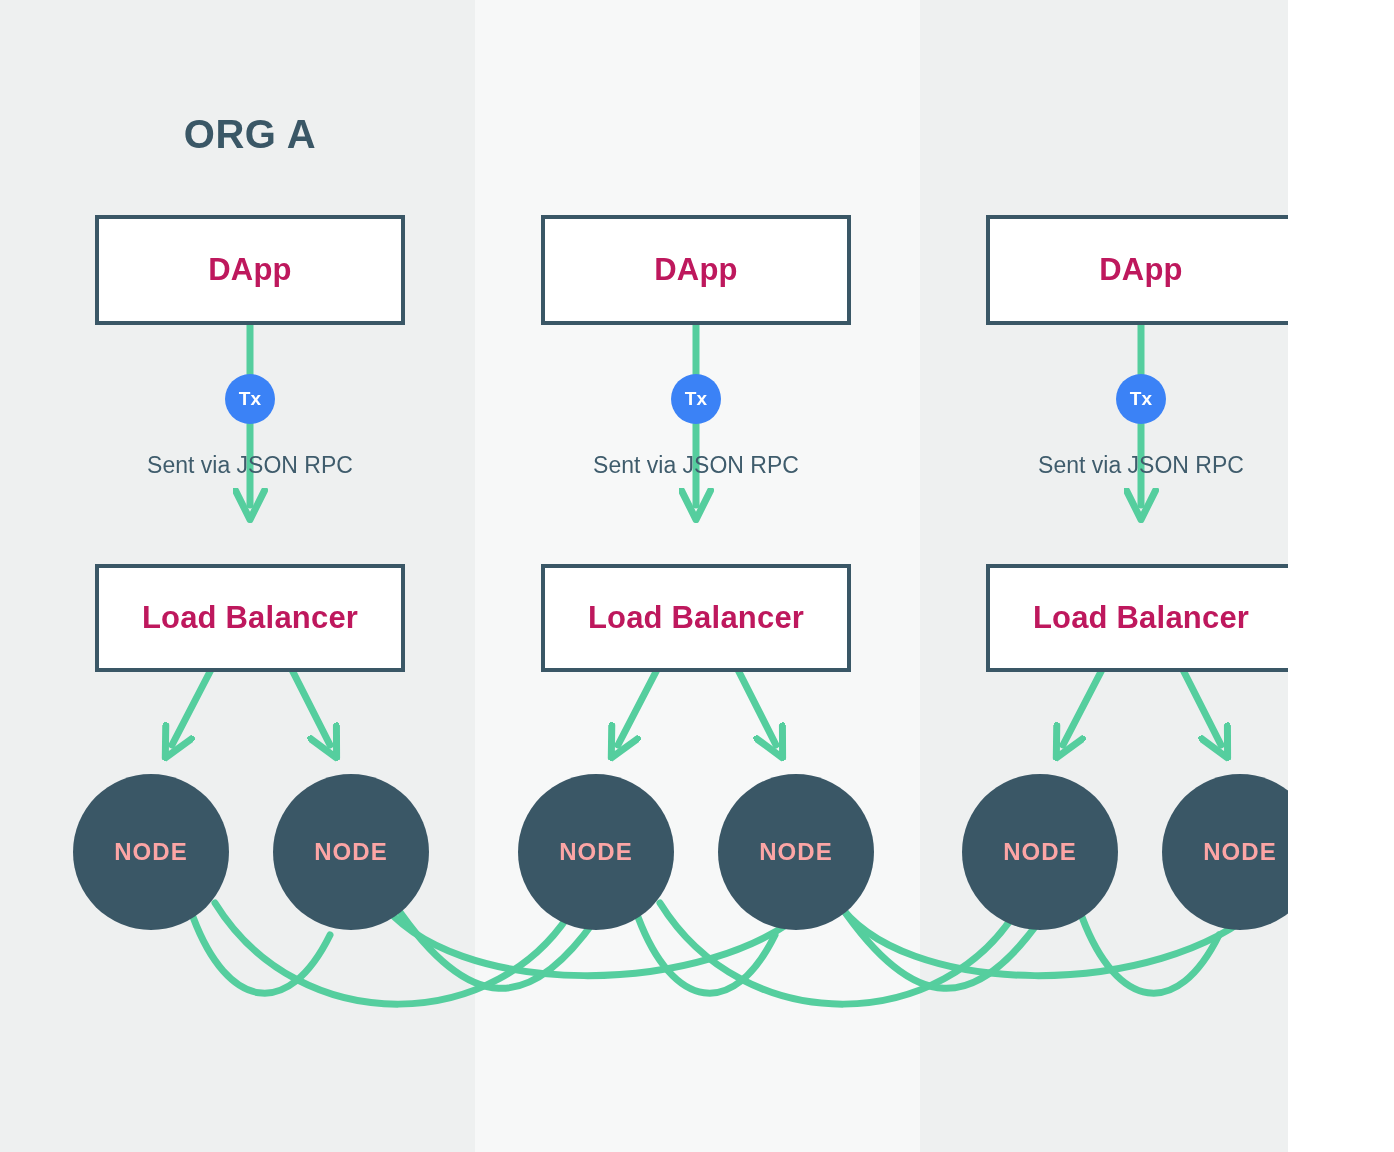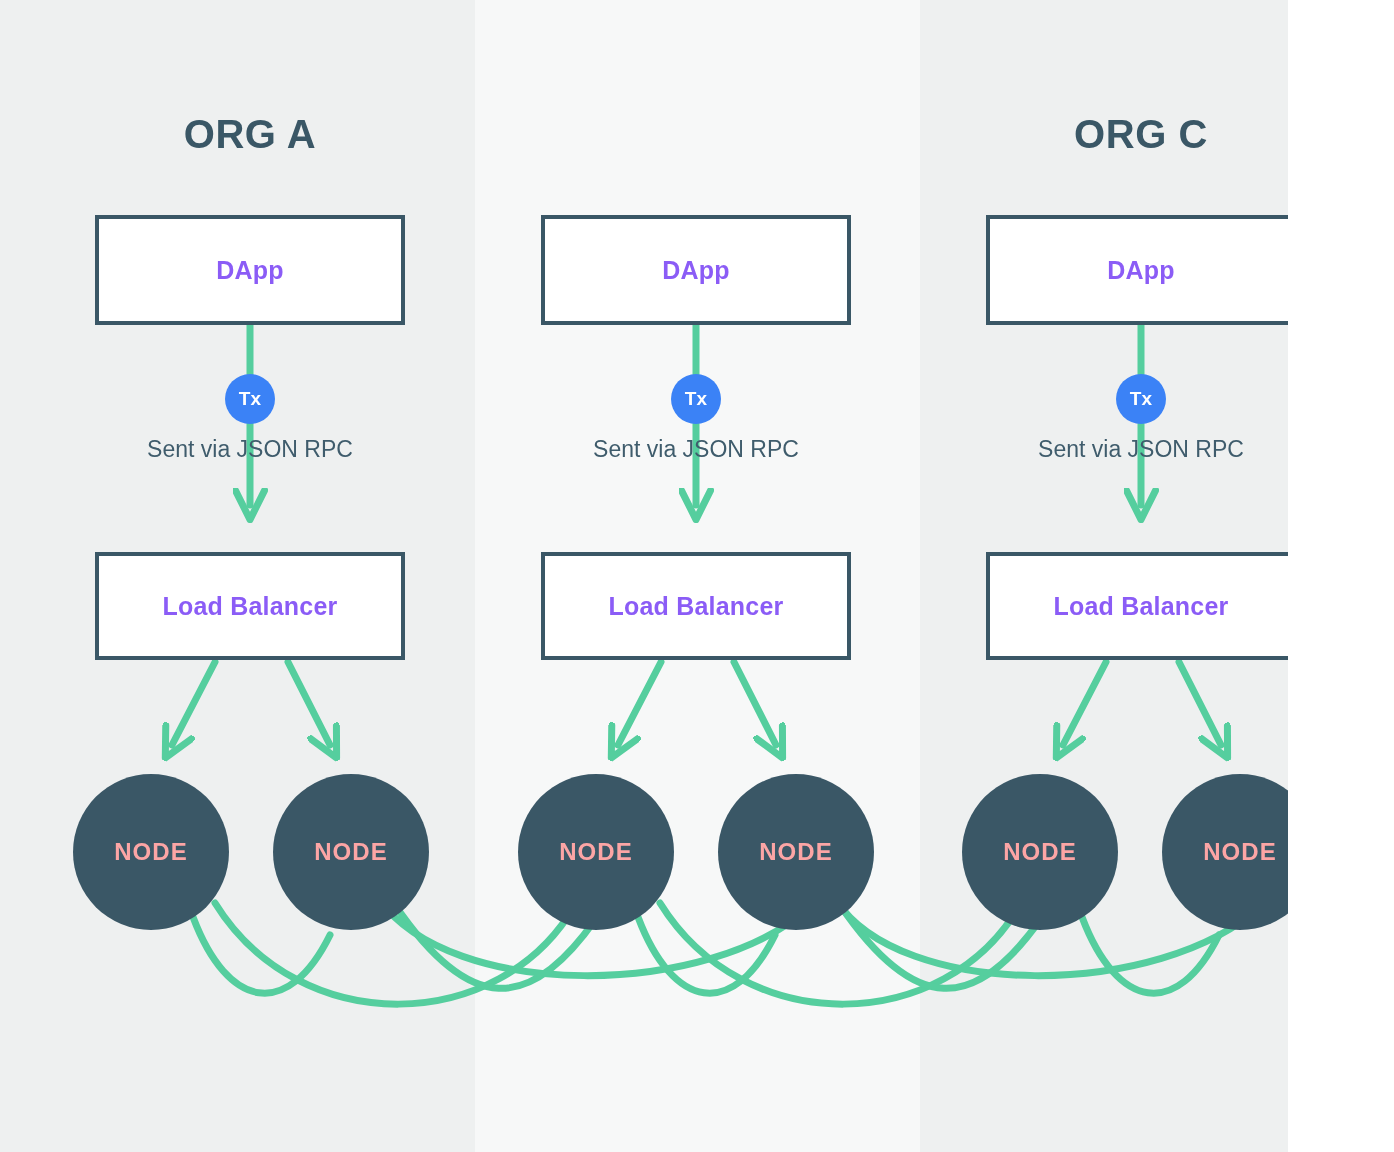--- a/index.html
+++ b/index.html
@@ -54,27 +54,27 @@
   
   .node-box {
     position: absolute;
     box-sizing: border-box;
     width: 310px;
     background: #ffffff;
     border: 4px solid #3a5766;
     display: flex;
     align-items: center;
     justify-content: center;
-    color: #8b5cf6;
-    font-weight: 700;
-    font-size: 25px;
+    color: #be185d;
+    font-weight: 700;
+    font-size: 31px;
     letter-spacing: 0.2px;
   }
   .dapp-box { top: 215px; height: 110px; }
-  .lb-box   { top: 552px; height: 108px; }
+  .lb-box   { top: 564px; height: 108px; }
 
   
   .tx-badge {
     position: absolute;
     width: 50px;
     height: 50px;
     margin-left: -25px;
     top: 374px;
     border-radius: 50%;
     background: #3b82f6;
@@ -83,21 +83,21 @@
     font-weight: 700;
     display: flex;
     align-items: center;
     justify-content: center;
     letter-spacing: 0.2px;
   }
 
   
   .wire-caption {
     position: absolute;
-    top: 436px;
+    top: 452px;
     width: 340px;
     margin-left: -170px;
     text-align: center;
     font-size: 23px;
     color: #3f5c6c;
     white-space: nowrap;
   }
 
   
   .peer {
@@ -205,21 +205,20 @@
     <span>Load Balancer</span>
   </div>
 
   <div class="peer" style="left:596px; top:852px;">
     <span>NODE</span>
   </div>
   <div class="peer" style="left:796px; top:852px;">
     <span>NODE</span>
   </div>
 
-  <div class="org-title" style="left:986px;">ORG C</div>
 
   <div class="node-box dapp-box" style="left:986px;">
     <span>DApp</span>
   </div>
 
   <div class="tx-badge" style="left:1141px;">
     <span>Tx</span>
   </div>
 
   <div class="wire-caption" style="left:1141px;">Sent via JSON RPC</div>

